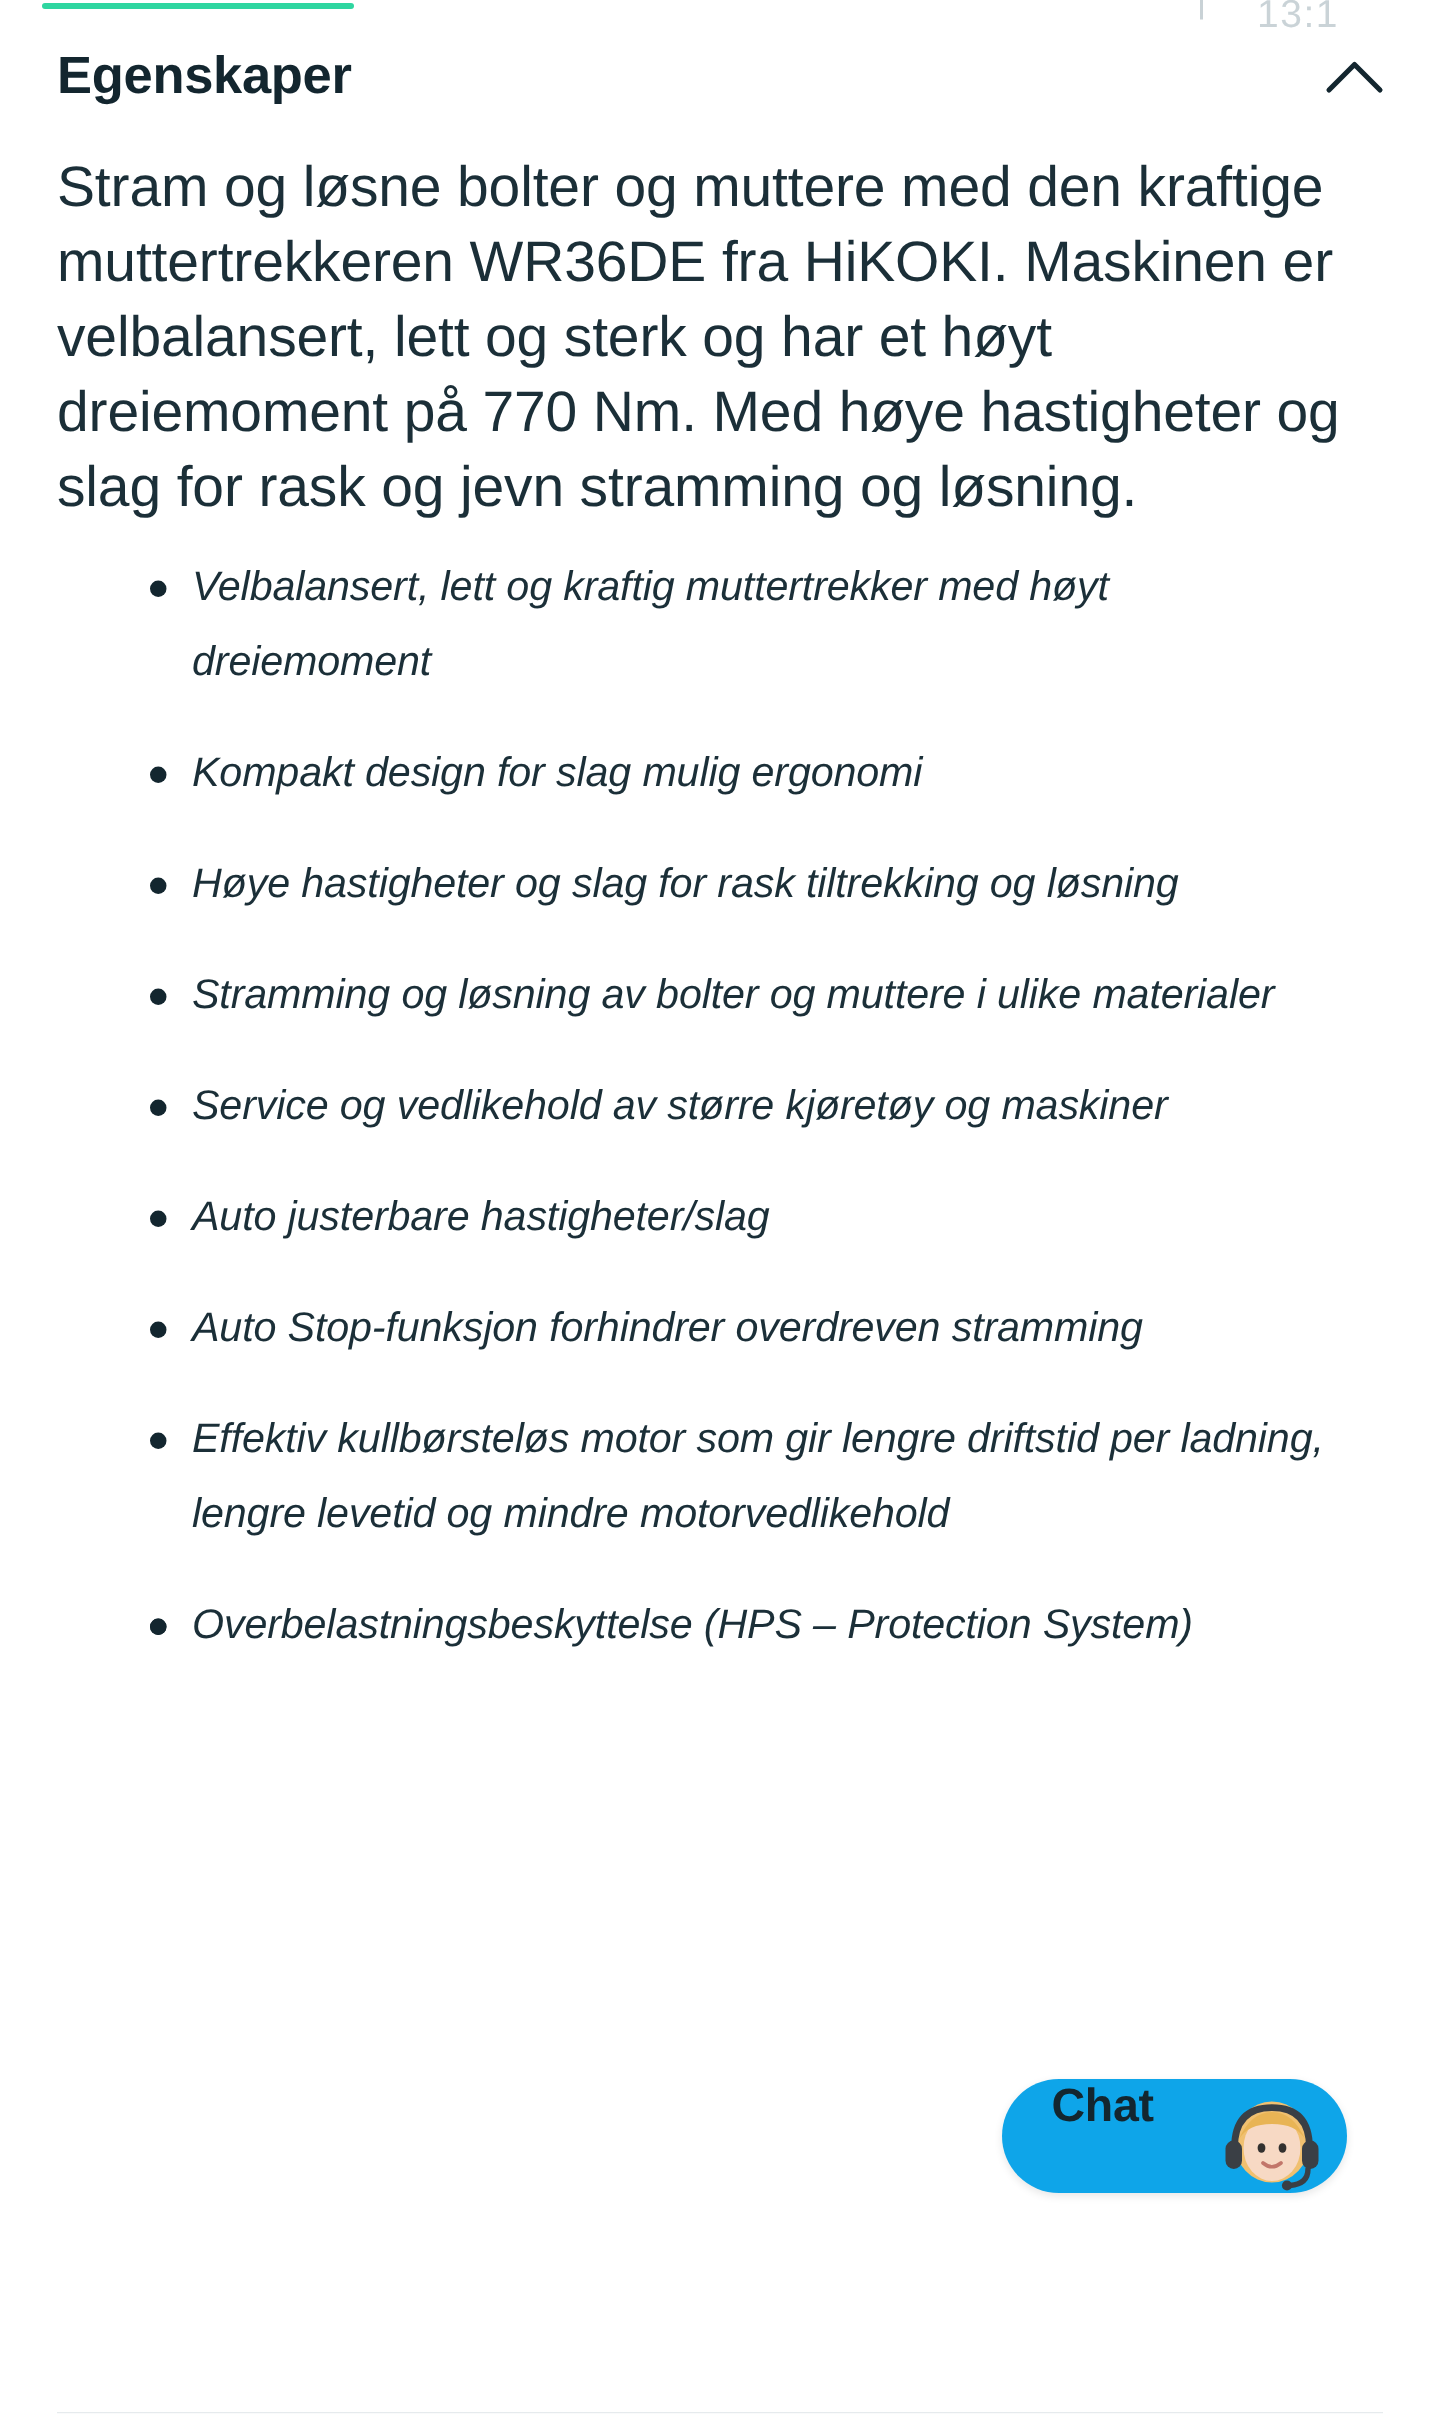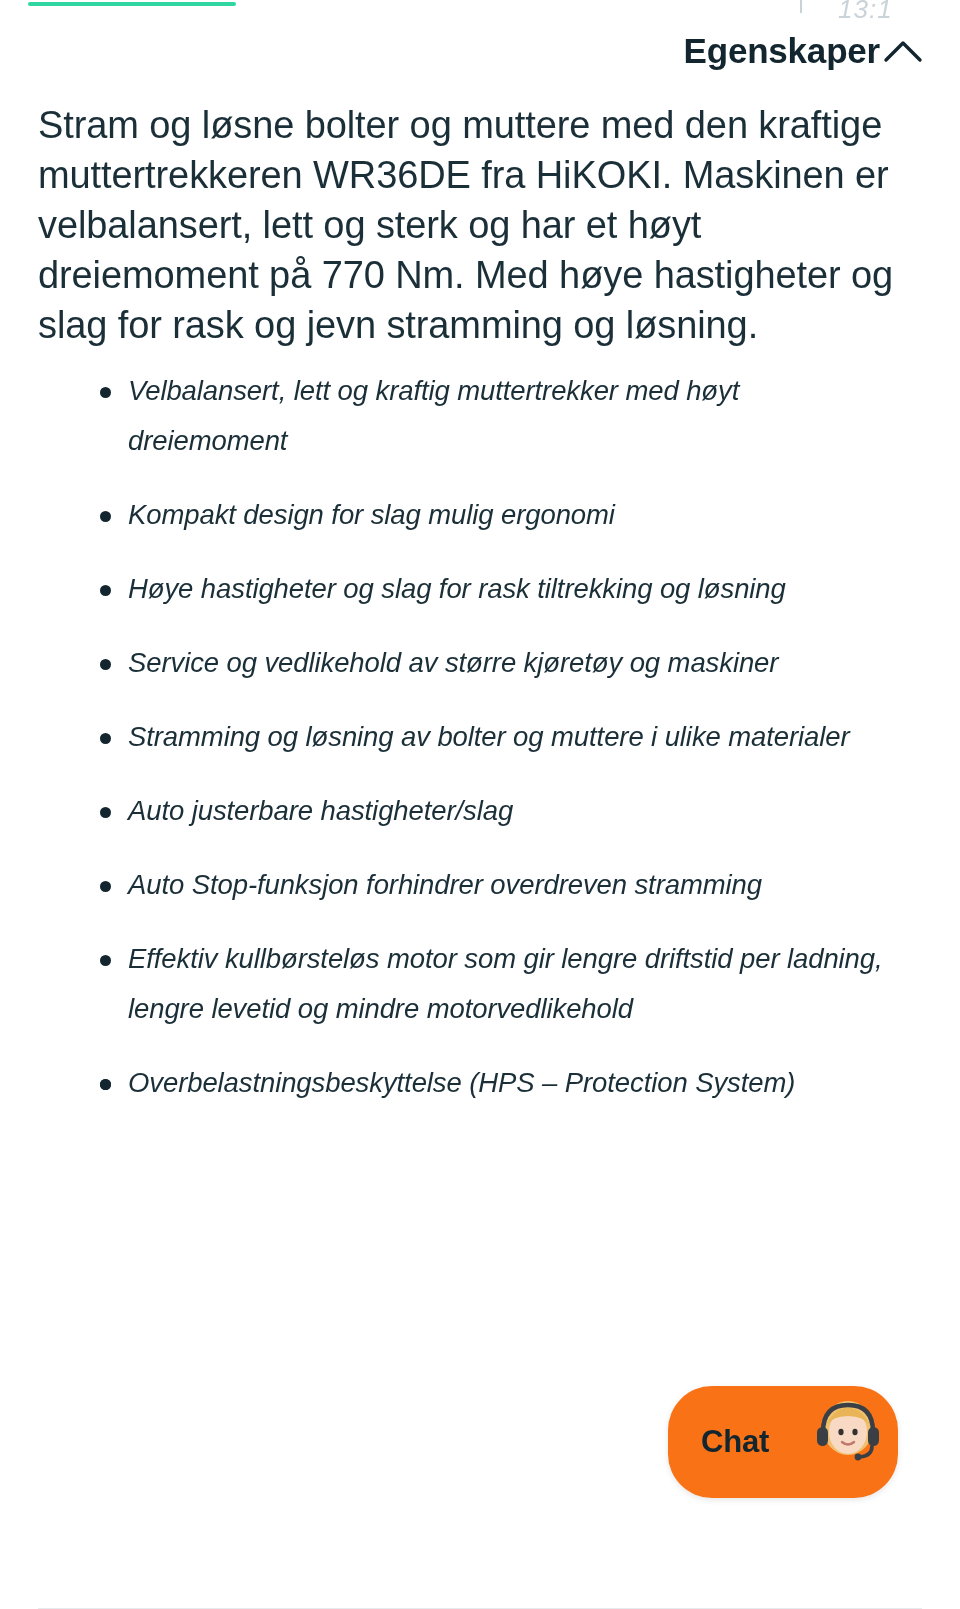--- a/index.html
+++ b/index.html
@@ -16,21 +16,20 @@
     position: relative;
   }
 
   
   .top-strip {
     position: absolute;
     top: 0;
     left: 0;
     width: 960px;
     height: 14px;
-    font-style: italic;
   }
   .top-strip .progress {
     position: absolute;
     left: 28px;
     top: 2px;
     width: 208px;
     height: 4px;
     background: #2fd6a0;
     border-radius: 2px;
   }
@@ -54,21 +53,21 @@
 
   
   .section-header {
     position: absolute;
     top: 22px;
     left: 0;
     width: 960px;
     height: 58px;
     display: flex;
     align-items: center;
-    justify-content: flex-end;
+    justify-content: space-between;
     padding: 0 34px 0 38px;
     box-sizing: border-box;
   }
   .section-title {
     font-size: 35px;
     font-weight: bold;
     color: #13262f;
     letter-spacing: -0.2px;
   }
   .chevron-up {
@@ -121,25 +120,25 @@
     border-radius: 50%;
     background: #13262f;
   }
 
   
   .chat-widget {
     position: absolute;
     left: 668px;
     top: 1386px;
     width: 230px;
-    height: 112px;
-    background: #f97316;
+    height: 76px;
+    background: #0ea5e9;
     border-radius: 44px;
     display: flex;
-    align-items: center;
+    align-items: flex-start;
     justify-content: flex-start;
     box-shadow: 0 2px 6px rgba(0,0,0,0.10);
   }
   .chat-widget .chat-label {
     font-size: 31px;
     font-weight: bold;
     color: #13262f;
     margin-left: 33px;
     letter-spacing: -0.2px;
   }
@@ -190,25 +189,25 @@
     <li>
       <span class="bullet"></span>
       <span>Kompakt design for slag mulig ergonomi</span>
     </li>
     <li>
       <span class="bullet"></span>
       <span>Høye hastigheter og slag for rask tiltrekking og løsning</span>
     </li>
     <li>
       <span class="bullet"></span>
+      <span>Stramming og løsning av bolter og muttere i ulike materialer</span>
+    </li>
+    <li>
+      <span class="bullet"></span>
       <span>Service og vedlikehold av større kjøretøy og maskiner</span>
-    </li>
-    <li>
-      <span class="bullet"></span>
-      <span>Stramming og løsning av bolter og muttere i ulike materialer</span>
     </li>
     <li>
       <span class="bullet"></span>
       <span>Auto justerbare hastigheter/slag</span>
     </li>
     <li>
       <span class="bullet"></span>
       <span>Auto Stop-funksjon forhindrer overdreven stramming</span>
     </li>
     <li>

